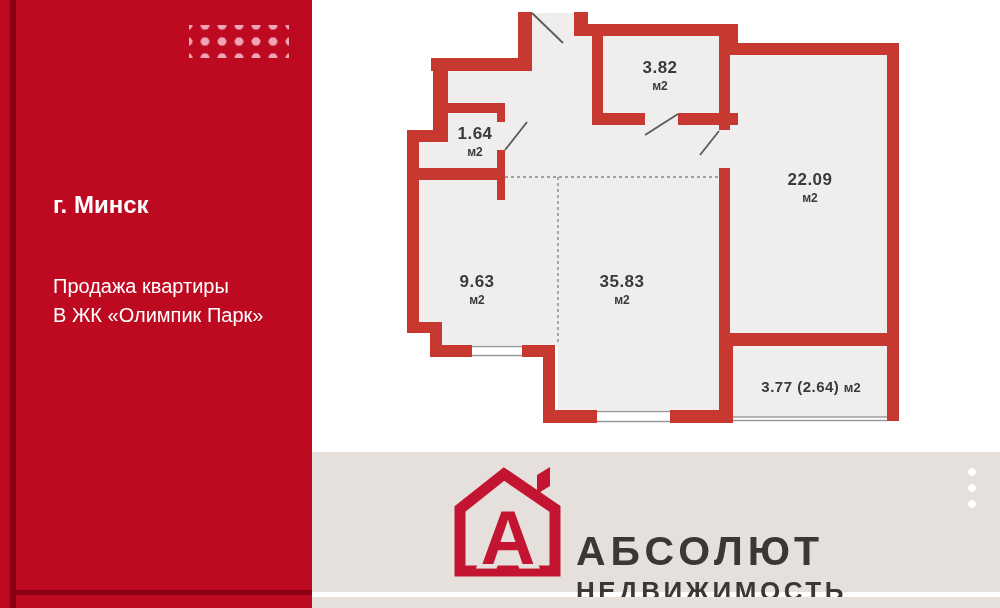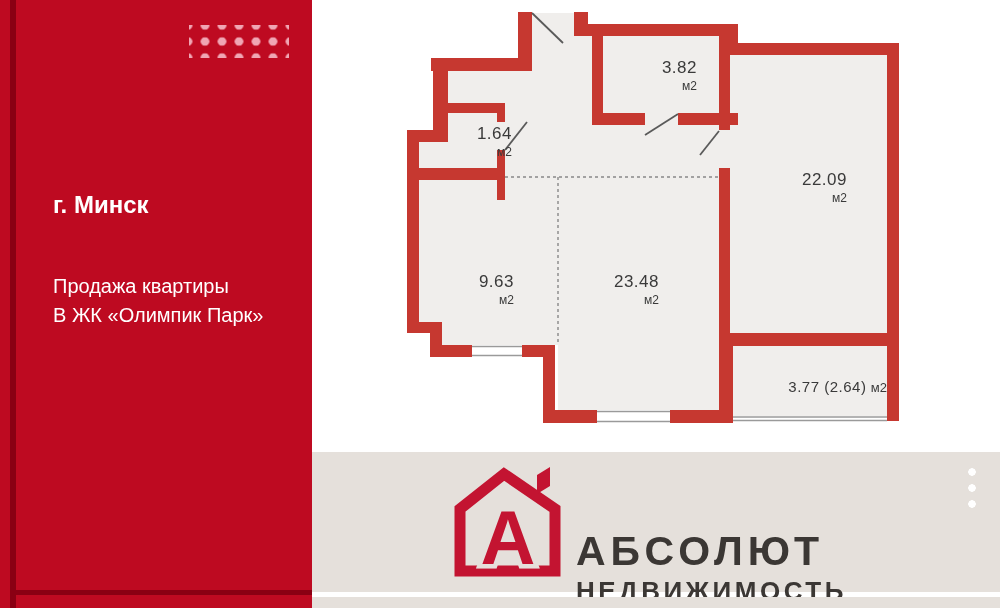--- a/index.html
+++ b/index.html
@@ -20,21 +20,21 @@
 
   
   .plan{position:absolute;left:395px;top:0;width:515px;height:450px;}
   .plan svg{position:absolute;left:0;top:0;}
   .f{fill:var(--floor);}
   .w{fill:var(--wall);}
   .winrect{fill:#ffffff;}
   .winline{stroke:var(--window-line);stroke-width:1.6;}
   .door{stroke:var(--plan-line);stroke-width:1.8;}
   .dash{stroke:var(--dash-line);stroke-width:1.4;stroke-dasharray:3 3;fill:none;}
-  .room-label{position:absolute;text-align:right;color:var(--label-text);}
+  .room-label{position:absolute;text-align:center;color:var(--label-text);font-weight:bold;}
   .room-label .num{font-size:17px;letter-spacing:.5px;display:block;}
   .room-label .unit{font-size:12px;display:block;margin-top:1px;}
   .room-label.inline{white-space:nowrap;}
   .room-label.inline .num,.room-label.inline .unit{display:inline;font-size:15px;margin-top:23px;}
   .room-label.inline .unit{font-size:13px;}
 
   
   .brand-bar{position:absolute;left:312px;top:452px;width:688px;height:140px;background:var(--beige);}
   .brand-logo{position:absolute;left:141px;top:12px;}
   .house{stroke:var(--logo-red);stroke-width:11;fill:none;stroke-linejoin:miter;}
@@ -147,21 +147,21 @@
     </div>
     <div class="room-label" style="left:378px;top:170px;width:74px;">
       <span class="num">22.09</span>
       <span class="unit">м2</span>
     </div>
     <div class="room-label" style="left:45px;top:272px;width:74px;">
       <span class="num">9.63</span>
       <span class="unit">м2</span>
     </div>
     <div class="room-label" style="left:190px;top:272px;width:74px;">
-      <span class="num">23.48</span>
+      <span class="num">35.83</span>
       <span class="unit">м2</span>
     </div>
     <div class="room-label inline" style="left:340px;top:378px;width:152px;">
       <span class="num">3.77 (2.64)</span>
       <span> </span>
       <span class="unit">м2</span>
     </div>
   </div>
 
   <div class="brand-bar">

